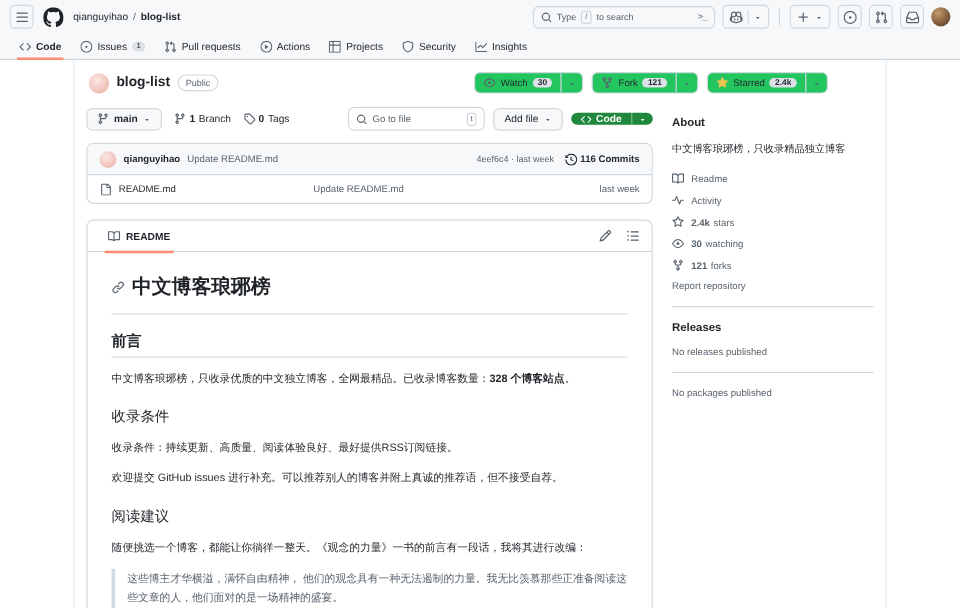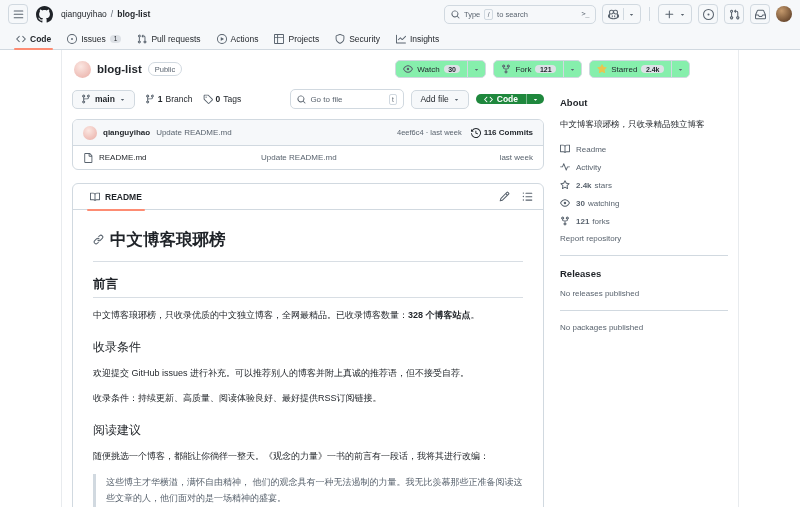--- a/index.html
+++ b/index.html
@@ -38,21 +38,21 @@
 
   
   .page-container { width:678px; height:457px; margin:0 auto; border-left:1px solid #e8ebee; border-right:1px solid #e8ebee; padding:0 10px; background:#fff; }
 
   .repo-title-row { display:flex; align-items:center; justify-content:space-between; padding:10px 2px 9px; }
   .rt-left { display:flex; align-items:center; gap:6px; }
   .repo-avatar { width:17px; height:17px; border-radius:50%; background:radial-gradient(circle at 40% 32%, #fbe7e2, #edb9b2 78%); }
   .repo-name { font-size:11.5px; font-weight:700; }
   .visibility { font-size:7.5px; color:#59636e; border:1px solid #d1d9e0; border-radius:999px; padding:1.5px 6px; }
   .rt-actions { display:flex; gap:7px; margin-right:36px; }
-  .seg-btn { display:flex; align-items:stretch; border:1px solid #d1d9e0; border-radius:5px; background:#86efac; font-size:8px; overflow:hidden; cursor:pointer; }
+  .seg-btn { display:flex; align-items:stretch; border:1px solid #d1d9e0; border-radius:5px; background:#22c55e; font-size:8px; overflow:hidden; cursor:pointer; }
   .seg-main { display:flex; align-items:center; gap:4px; padding:3px 7px; color:#24292f; }
   .seg-main .oi { color:#59636e; }
   .seg-caret { display:flex; align-items:center; padding:0 5px; border-left:1px solid #d1d9e0; color:#59636e; }
   .count-pill { background:#dde1e6; border-radius:999px; padding:0.5px 4.5px; font-size:7px; font-weight:700; }
   .star-ico { color:#eac54f !important; }
 
   .content-cols { display:flex; gap:16px; }
   .main-col { flex:1; min-width:0; }
   .side-col { width:168px; flex-shrink:0; padding-top:10px; }
 
@@ -458,22 +458,22 @@
             <span class="oi oi-11">
                 <svg viewBox="0 0 16 16" aria-hidden="true">
                   <path fill="currentColor" fill-rule="evenodd" d="m7.775 3.275 1.25-1.25a3.5 3.5 0 1 1 4.95 4.95l-2.5 2.5a3.5 3.5 0 0 1-4.95 0 .751.751 0 0 1 .018-1.042.751.751 0 0 1 1.042-.018 1.998 1.998 0 0 0 2.83 0l2.5-2.5a2.002 2.002 0 0 0-2.83-2.83l-1.25 1.25a.751.751 0 0 1-1.042-.018.751.751 0 0 1-.018-1.042Zm-4.69 9.64a1.998 1.998 0 0 0 2.83 0l1.25-1.25a.751.751 0 0 1 1.042.018.751.751 0 0 1 .018 1.042l-1.25 1.25a3.5 3.5 0 1 1-4.95-4.95l2.5-2.5a3.5 3.5 0 0 1 4.95 0 .751.751 0 0 1-.018 1.042.751.751 0 0 1-1.042.018 1.998 1.998 0 0 0-2.83 0l-2.5 2.5a1.998 1.998 0 0 0 0 2.83Z"></path>
                 </svg>
               </span>
             <span>中文博客琅琊榜</span>
           </div>
           <div class="md-h2">前言</div>
           <p class="md-p"><span>中文博客琅琊榜，只收录优质的中文独立博客，全网最精品。已收录博客数量：</span><b>328 个博客站点</b><span>。</span></p>
           <div class="md-h3">收录条件</div>
+          <p class="md-p">收录条件：持续更新、高质量、阅读体验良好、最好提供RSS订阅链接。</p>
           <p class="md-p">欢迎提交 GitHub issues 进行补充。可以推荐别人的博客并附上真诚的推荐语，但不接受自荐。</p>
-          <p class="md-p">收录条件：持续更新、高质量、阅读体验良好、最好提供RSS订阅链接。</p>
           <div class="md-h3">阅读建议</div>
           <p class="md-p">随便挑选一个博客，都能让你徜徉一整天。《观念的力量》一书的前言有一段话，我将其进行改编：</p>
           <div class="md-quote">这些博主才华横溢，满怀自由精神， 他们的观念具有一种无法遏制的力量。我无比羡慕那些正准备阅读这些文章的人，他们面对的是一场精神的盛宴。</div>
 
         </div>
       </div>
     </div>
 
     <div class="side-col">
       <div class="side-title">About</div>

